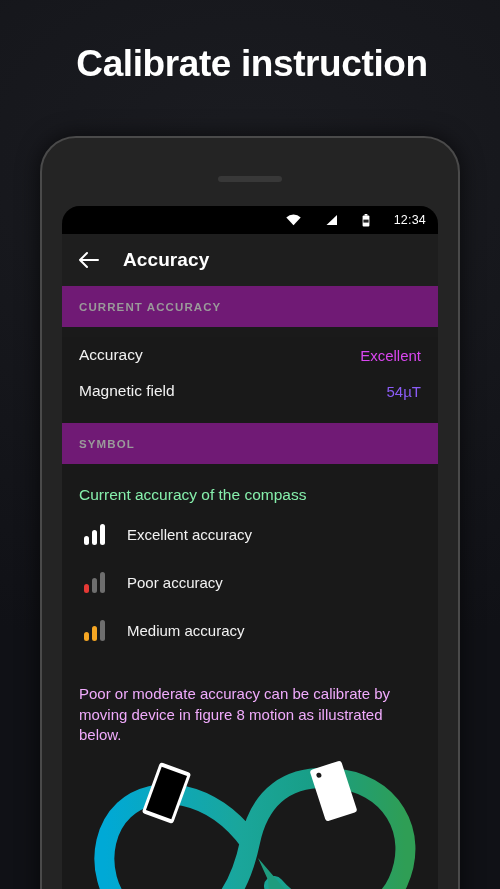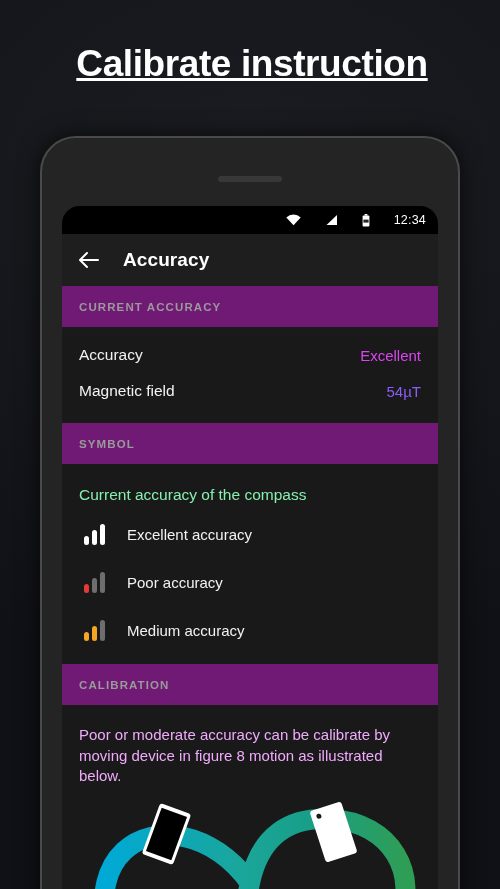--- a/index.html
+++ b/index.html
@@ -19,21 +19,20 @@
   
   .headline {
     position: absolute;
     top: 44px; left: 4px; right: 0;
     text-align: center;
     color: #ffffff;
     font-size: 37px;
     font-weight: bold;
     letter-spacing: -0.4px;
     line-height: 1.1;
-    text-decoration: underline;
   }
 
   
   .phone-frame {
     position: absolute;
     left: 40px; top: 136px;
     width: 420px; height: 800px;
     background: #242424;
     border: 2px solid #4a4a4a;
     border-radius: 36px 36px 10px 10px;
@@ -278,21 +277,20 @@
         <span class="bars">
           <span class="bar b1" style="background:#f5a623"></span>
           <span class="bar b2" style="background:#f5a623"></span>
           <span class="bar b3" style="background:#6e6e6e"></span>
         </span>
         <span class="legend-label">Medium accuracy</span>
       </div>
       <div style="height:10px"></div>
     </div>
 
-    <div class="section-header">CALIBRATION</div>
     <div class="section-body">
       <div class="calib-text">Poor or moderate accuracy can be calibrate by moving device in figure 8 motion as illustrated below.</div>
 
       <div class="figure8">
         <svg width="376" height="150" viewBox="0 0 376 150">
           <defs>
             <linearGradient id="g8" x1="0" y1="0" x2="1" y2="0">
               <stop offset="0%" stop-color="#00a9d6"></stop>
               <stop offset="45%" stop-color="#1aa69b"></stop>
               <stop offset="70%" stop-color="#189e86"></stop>

